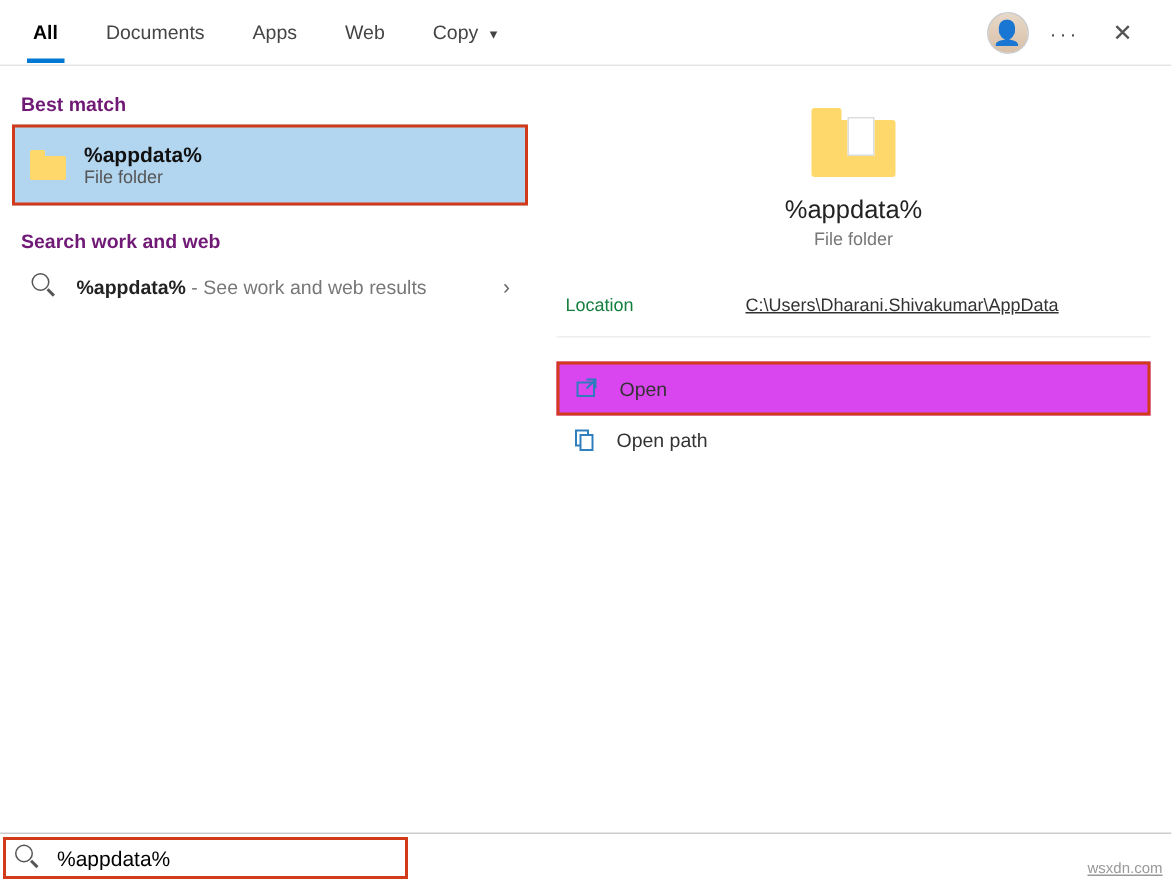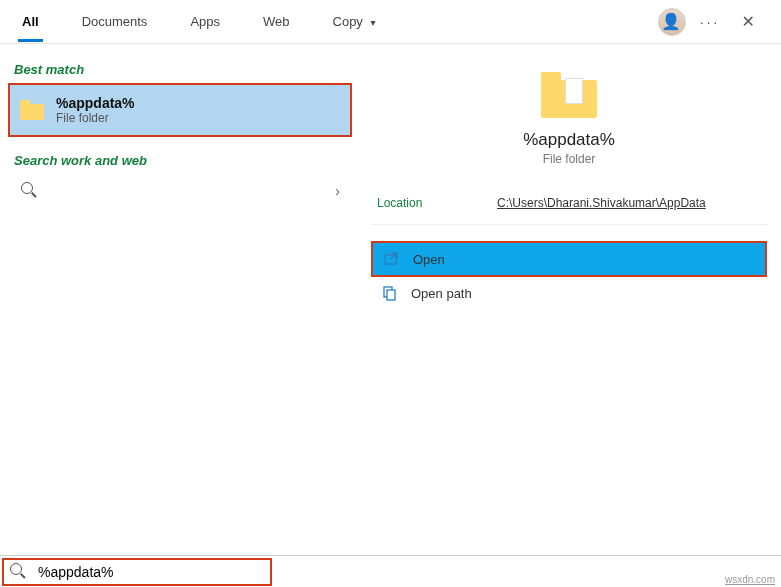--- a/index.html
+++ b/index.html
@@ -1,33 +1,33 @@
 <!DOCTYPE html>
 <html><head>
   <meta charset="utf-8">
   <style>
     * { box-sizing: border-box; margin: 0; padding: 0; font-family: "Segoe UI", Arial, sans-serif; }
     body { width: 781px; height: 587px; background: #fff; position: relative; overflow: hidden; }
     
     .topbar { display: flex; align-items: center; height: 44px; padding: 0 8px; border-bottom: 1px solid #e5e5e5; }
-    .tabs { display: flex; gap: 15px; flex: 1; }
+    .tabs { display: flex; gap: 4px; flex: 1; }
     .tab { padding: 12px 14px; font-size: 13px; color: #444; cursor: pointer; position: relative; }
     .tab.active { color: #000; font-weight: 600; }
     .tab.active::after { content: ""; position: absolute; left: 10px; right: 10px; bottom: -1px; height: 3px; background: #0078d4; }
     .tab .chev { margin-left: 4px; font-size: 10px; }
     .topbar-right { display: flex; align-items: center; gap: 14px; padding-right: 10px; }
     .avatar { width: 28px; height: 28px; border-radius: 50%; background: linear-gradient(#e8d8c8,#d8c0a8); border: 1px solid #ccc; display:flex;align-items:center;justify-content:center;font-size:16px;}
     .ellipsis { font-size: 14px; color: #555; letter-spacing: 2px; cursor: pointer; }
     .close-btn { font-size: 16px; color: #555; cursor: pointer; padding: 4px 8px; }
     
     .content { display: flex; height: calc(100% - 44px - 32px); }
     .left-pane { width: 360px; padding: 10px 8px; }
     .right-pane { flex: 1; border-left: 1px solid transparent; padding: 10px 14px 10px 10px; }
     
-    .section-label { font-size: 13px; font-weight: 600; color: #15803d; margin: 8px 0 6px 6px; font-style: italic; }
+    .section-label { font-size: 13px; font-weight: 600; color: #701a75; margin: 8px 0 6px 6px; }
     
     .result-item { display: flex; align-items: center; padding: 8px 10px; border-radius: 0; position: relative; }
     .result-item.best { background: #b3d6f0; border: 2px solid #d13b1a; padding: 10px; }
     .result-item .chev-r { position: absolute; right: 12px; color: #666; font-size: 14px; }
     .folder-icon-sm { width: 24px; height: 20px; margin-right: 12px; position: relative; }
     .folder-icon-sm .fld { width: 24px; height: 16px; background: #ffd86b; border-radius: 1px; position: absolute; bottom: 0; }
     .folder-icon-sm .tab-fld { width: 10px; height: 6px; background: #ffd86b; border-radius: 1px 1px 0 0; position: absolute; top: 0; left: 0; }
     .search-icon-sm { width: 18px; height: 18px; margin-right: 12px; margin-left:3px; position: relative; }
     .search-icon-sm::before { content:""; position:absolute; width:10px; height:10px; border:1.5px solid #555; border-radius:50%; }
     .search-icon-sm::after { content:""; position:absolute; width:6px; height:1.5px; background:#555; transform: rotate(45deg); top:12px; left:10px; }
@@ -43,21 +43,21 @@
     .folder-icon-lg .paper { position:absolute; width:18px; height:26px; top:6px; right:14px; background:#fff; border:1px solid #ddd; }
     .pv-title { font-size: 17px; color: #222; }
     .pv-sub { font-size: 12px; color: #777; margin-top: 2px; }
     
     .info-row { display: flex; padding: 20px 6px 14px; border-bottom: 1px solid #eee; font-size: 12px; }
     .info-key { width: 120px; color: #15803d; }
     .info-val { color: #333; text-decoration: underline; cursor: pointer; }
     
     .actions { margin-top: 16px; }
     .action { display: flex; align-items: center; padding: 8px 10px; font-size: 13px; color: #333; cursor: pointer; }
-    .action.hl { border: 2px solid #d13b1a; background: #0ea5e9; }
+    .action.hl { border: 2px solid #d13b1a; background: #d946ef; }
     .action .ic { width: 16px; height: 16px; margin-right: 14px; position: relative; color: #2b7dbd; }
     
     .searchbar { position: absolute; bottom: 0; left: 0; right: 0; height: 32px; background: #fff; border-top: 1px solid #ccc; display: flex; align-items: center; }
     .searchbox-wrap { border: 2px solid #d13b1a; display: flex; align-items: center; height: 28px; margin-left: 2px; width: 270px; background: #fff; }
     .searchbox-wrap .search-icon-sm { margin: 0 6px; }
     .searchbox { border: none; outline: none; font-size: 14px; flex:1; padding: 2px 4px; }
     .watermark { position: absolute; right: 6px; bottom: 2px; font-size: 10px; color: #999; text-decoration: underline; }
     
     svg { display: block; }
   </style>
@@ -93,20 +93,23 @@
       </div>
       <div>
         <div class="ri-title">%appdata%</div>
         <div class="ri-sub">File folder</div>
       </div>
     </div>
 
     <div class="section-label" style="margin-top:16px;">Search work and web</div>
     <div class="result-item">
       <div class="search-icon-sm"></div>
+      <div class="ri-text">
+        <span style="font-weight:600;">%appdata%</span><span class="sub"> - See work and web results</span>
+      </div>
       <span class="chev-r">›</span>
     </div>
   </div>
 
   <div class="right-pane">
     <div class="preview">
       <div class="folder-icon-lg">
         <div class="tab-fld"></div>
           <div class="back"></div>
           <div class="paper"></div>

